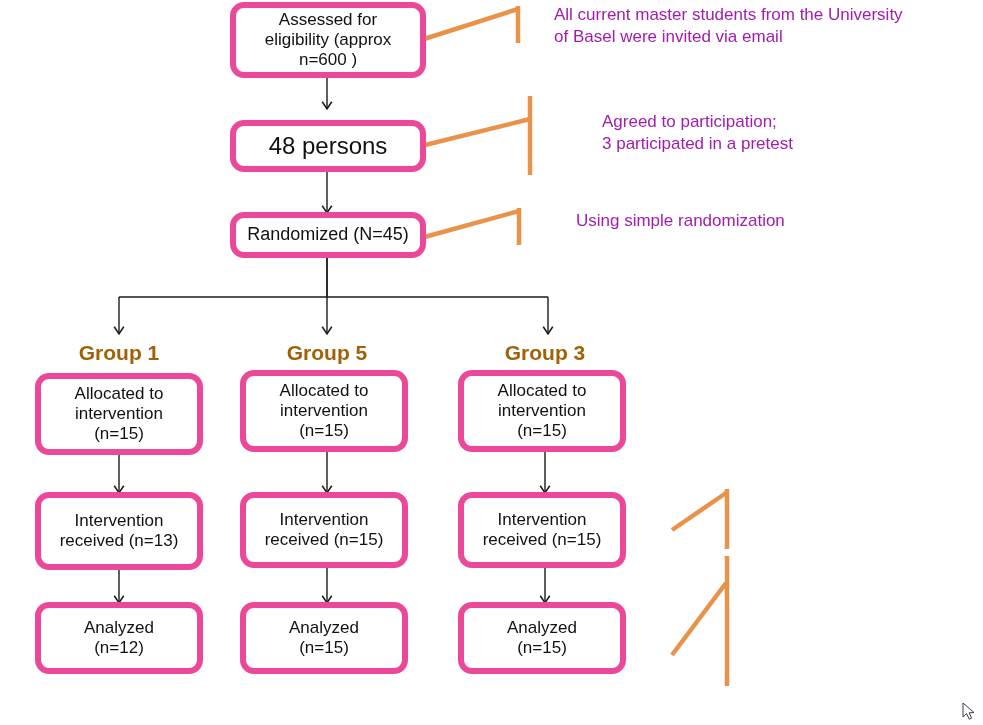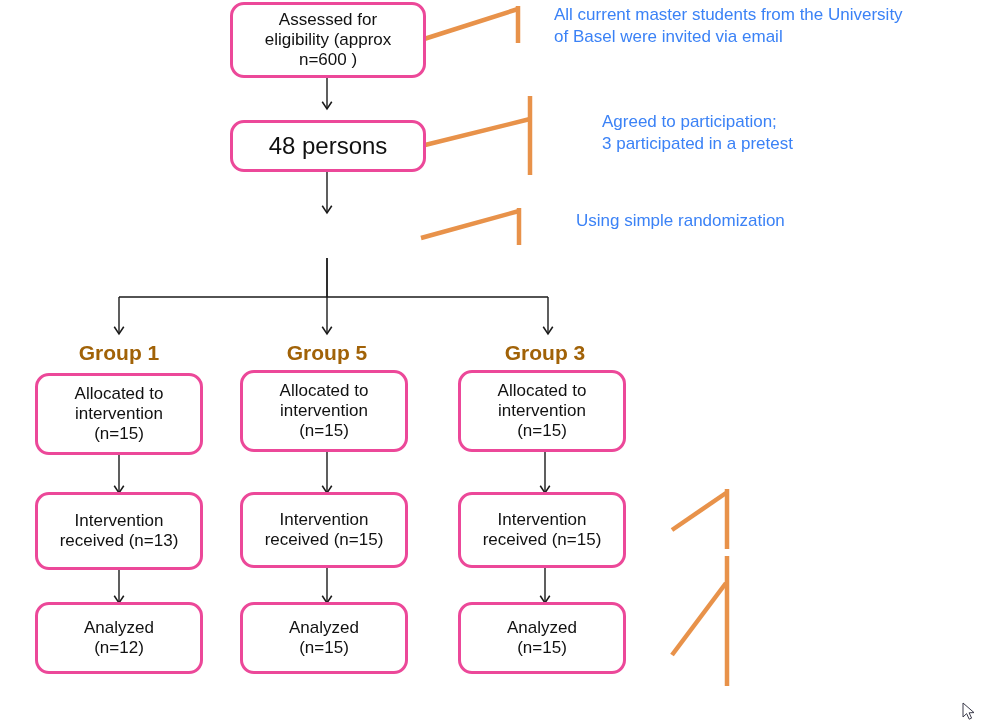--- a/index.html
+++ b/index.html
@@ -17,39 +17,39 @@
   #flow-root { position: absolute; inset: 0; }
 
   svg.connectors {
     position: absolute; left: 0; top: 0;
     width: 983px; height: 725px;
     pointer-events: none;
   }
 
   .node {
     position: absolute;
-    border: 3px solid #ec4899;
+    border: 6px solid #ec4899;
     border-radius: 14px;
     background: #ffffff;
     display: flex;
     align-items: center;
     justify-content: center;
     text-align: center;
     line-height: 1.18;
     color: #111111;
     font-size: 17px;
     padding: 2px 6px;
     white-space: pre-line;
   }
 
   .note {
     position: absolute;
     font-size: 17px;
     line-height: 1.28;
-    color: #3b82f6;
+    color: #a21caf;
     white-space: pre-line;
   }
 
   .group-title {
     position: absolute;
     font-size: 21px;
     font-weight: bold;
     color: #a16207;
     text-align: center;
     width: 170px;
@@ -116,20 +116,21 @@
       <path d="M727,556 L727,686"></path>
     </g>
   </svg>
 
   <div class="node" style="left:230px; top:2px; width:196px; height:76px;">Assessed for
 eligibility (approx
 n=600 )</div>
 
   <div class="node" style="left:230px; top:120px; width:196px; height:52px; font-size:24px;">48 persons</div>
 
+  <div class="node" style="left:230px; top:212px; width:196px; height:46px; font-size:18px;">Randomized (N=45)</div>
 
   <div class="group-title" style="left:34px; top:341px;">Group 1</div>
   <div class="group-title" style="left:242px; top:341px;">Group 5</div>
   <div class="group-title" style="left:460px; top:341px;">Group 3</div>
 
   <div class="node" style="left:35px; top:373px; width:168px; height:82px;">Allocated to
 intervention
 (n=15)</div>
   <div class="node" style="left:240px; top:370px; width:168px; height:82px;">Allocated to
 intervention

